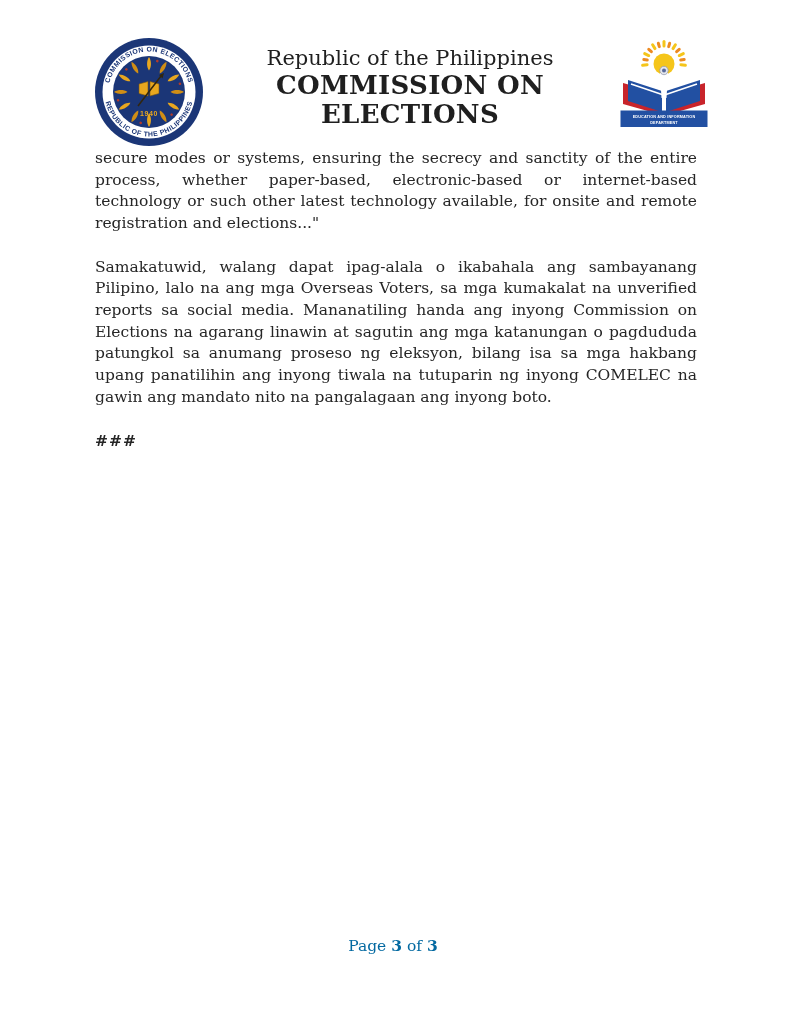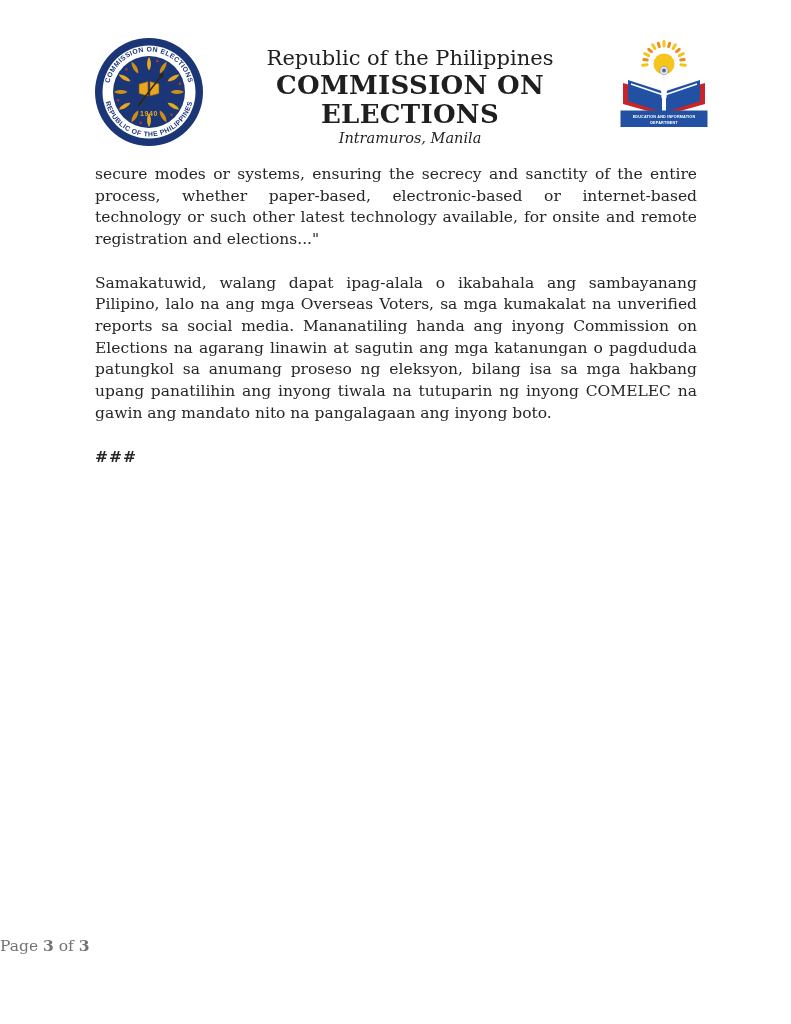--- a/index.html
+++ b/index.html
@@ -22,29 +22,28 @@
   .republic   { font-size:21px;   line-height:25px; }
   .commission { font-size:26px;   line-height:29px; font-weight:700; letter-spacing:0.3px; }
   .location   { font-size:14.5px; line-height:18px; font-style:italic; }
   .department { font-size:16.5px; line-height:20px; font-weight:700; }
 
   
   .doc-body {
     position:absolute; left:95px; top:148px; width:602px;
     font-size:15.5px; line-height:21.7px; text-align:justify;
     color:#262626;
-    margin-top:16px;
   }
   .doc-body p { margin:0 0 21.7px 0; }
   .end-marker { font-weight:700; letter-spacing:1px; margin-top:0; }
 
   
   .page-footer {
-    position:absolute; left:0; top:936px; width:786px; 
-    font-size:15.5px; color:#737373;
+    position:absolute; left:0; top:936px; width:786px; text-align:center;
+    font-size:15.5px; color:#0369a1;
   }
   .page-footer .bold { font-weight:700; }
 
   
   .arc-text { font-size:6.9px; font-weight:700; letter-spacing:0.45px;
               font-family:"Liberation Sans",sans-serif; }
   .year-text { font-size:7px; font-weight:700; letter-spacing:0.6px;
                font-family:"Liberation Sans",sans-serif; }
   .banner-text { font-size:3.8px; font-weight:700; letter-spacing:0.15px;
                  font-family:"Liberation Sans",sans-serif; }
@@ -102,21 +101,20 @@
       </text>
       <text class="arc-text" fill="#1B3677">
         <textPath href="#sealBottomArc" startOffset="50%" text-anchor="middle">REPUBLIC OF THE PHILIPPINES</textPath>
       </text>
       <text class="year-text" x="55" y="79" text-anchor="middle" fill="#E8A71F">1940</text>
     </svg>
 
     <div class="letterhead-text">
       <div class="republic">Republic of the Philippines</div>
       <div class="commission">COMMISSION ON ELECTIONS</div>
-      <div class="location">Intramuros, Manila</div>
     </div>
 
     <svg class="eid-svg" viewBox="0 0 90 92">
 
       <g transform="translate(45,26)">
         <g fill="#F5C51A">
           <rect x="-1.5" y="-23" width="3" height="7.5" rx="1.5" transform="rotate(-96)"></rect>
           <rect x="-1.5" y="-23" width="3" height="7.5" rx="1.5" transform="rotate(-64)"></rect>
           <rect x="-1.5" y="-23" width="3" height="7.5" rx="1.5" transform="rotate(-32)"></rect>
           <rect x="-1.5" y="-23" width="3" height="7.5" rx="1.5" transform="rotate(0)"></rect>

